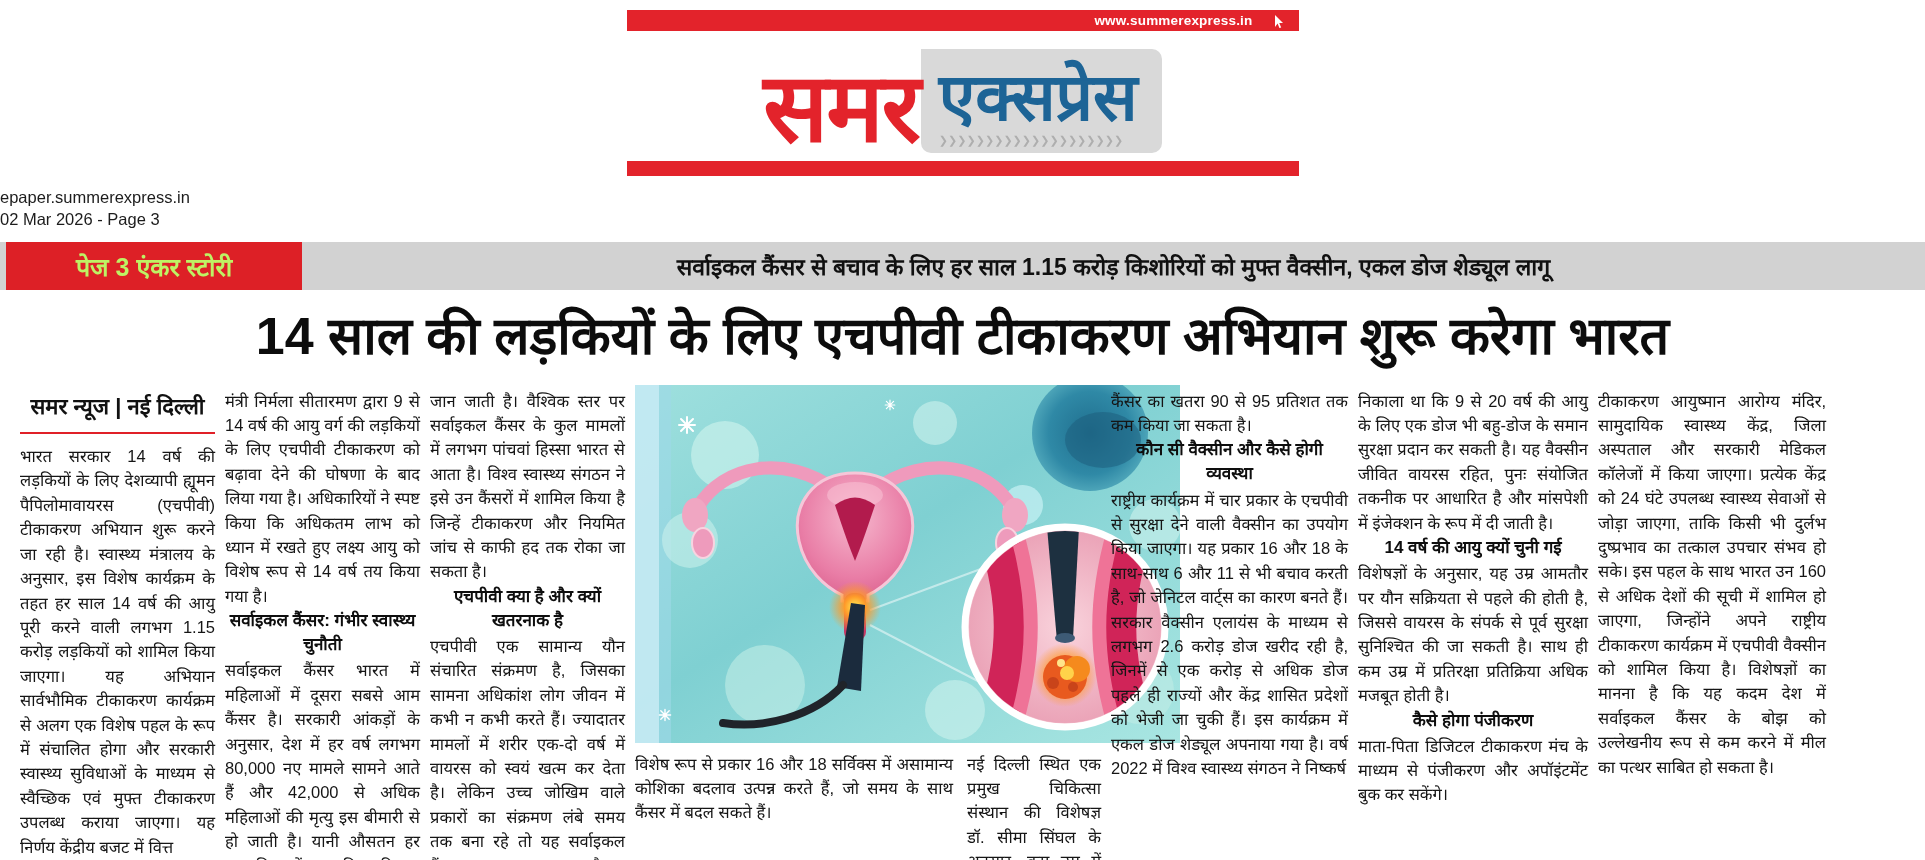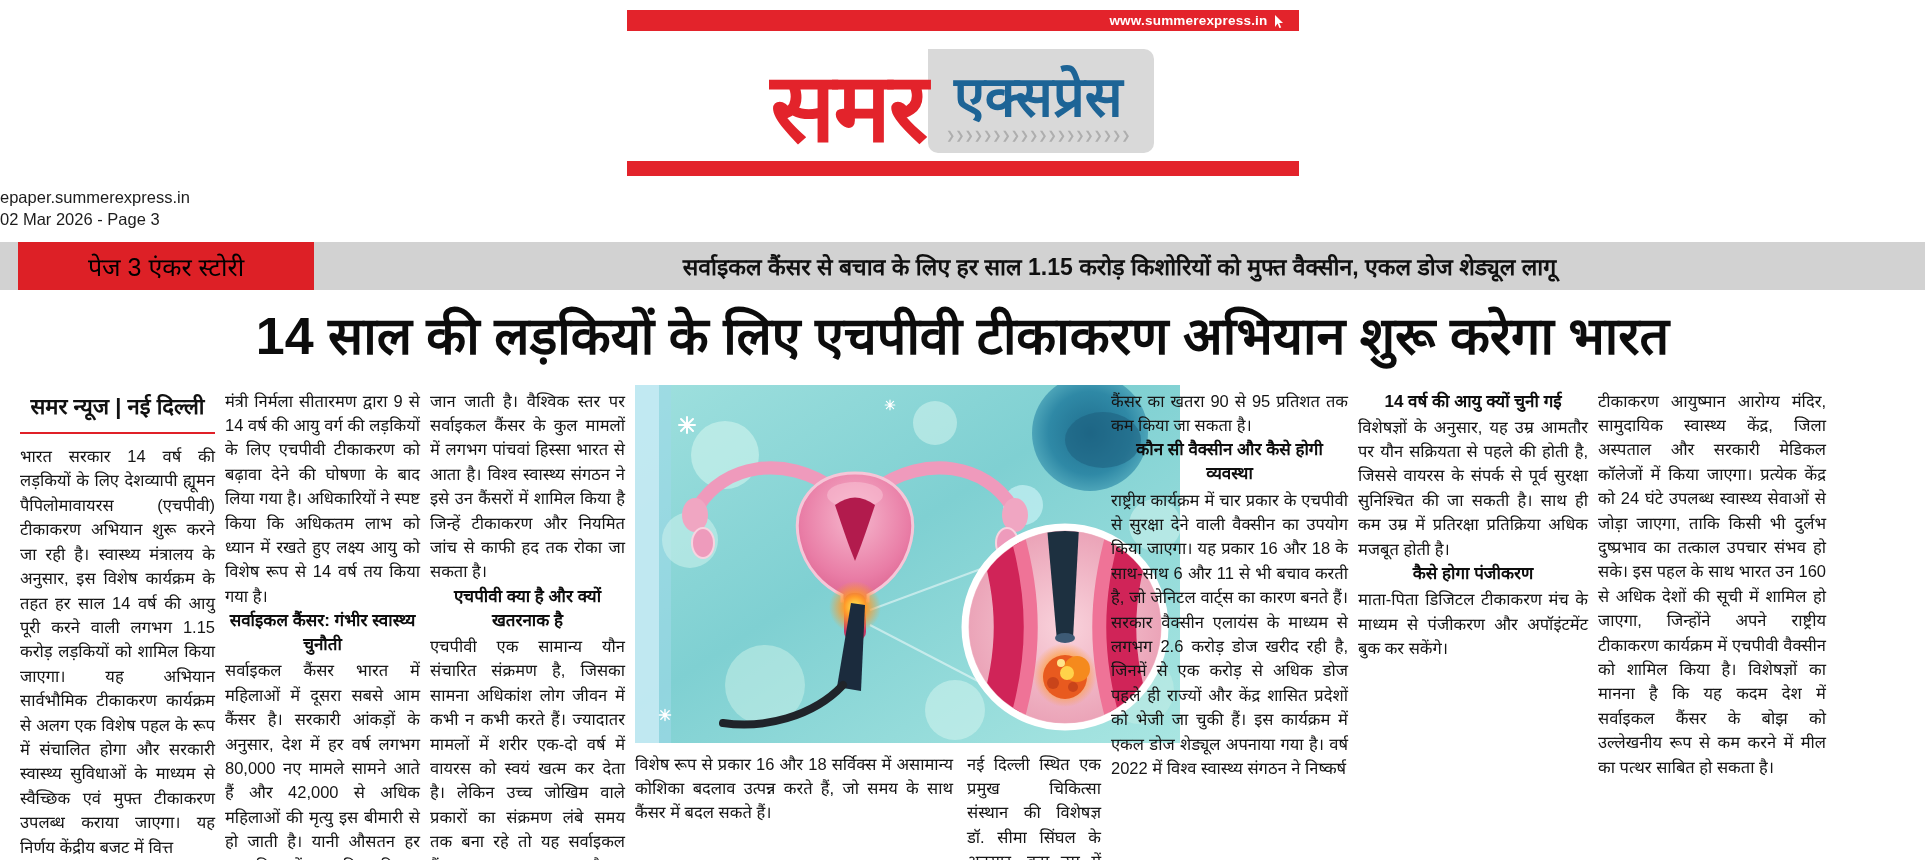--- a/index.html
+++ b/index.html
@@ -2,35 +2,35 @@
 <html><head>
 <meta charset="utf-8">
 <style>
   * { margin:0; padding:0; box-sizing:border-box; }
   html,body { background:#ffffff; }
   body { font-family:"Liberation Sans","DejaVu Sans",sans-serif; }
   .page { width:1925px; height:860px; background:#fff; overflow:hidden; position:relative; }
 
   
   .masthead { width:672px; margin:10px auto 0; }
-  .topbar { background:#e3232b; height:21px; display:flex; justify-content:flex-end; align-items:center; gap:6px; padding-right:14px; }
+  .topbar { background:#e3232b; height:21px; display:flex; justify-content:flex-end; align-items:center; gap:21px; padding-right:14px; }
   .topbar-url { color:#fff; font-weight:bold; font-size:13.5px; letter-spacing:.2px; }
   .cursor-arrow { width:11px; height:13px; display:inline-block; }
   .logo-row { display:flex; align-items:flex-end; justify-content:center; height:122px; }
   .logo-main { color:#e3232b; font-size:96px; font-weight:800; line-height:1.05; letter-spacing:-2px; transform:translateY(6px); }
   .logo-gray { background:#d9d9d9; border-radius:0 10px 10px 10px; padding:14px 24px 6px 18px; margin-left:2px; height:104px; display:flex; flex-direction:column; justify-content:center; }
-  .logo-sub { color:#1d6496; font-size:56px; font-weight:800; line-height:1.05; white-space:nowrap;text-align:center; }
+  .logo-sub { color:#1d6496; font-size:66px; font-weight:800; line-height:1.05; white-space:nowrap; }
   .chevrons { color:#aeaeae; font-size:11px; letter-spacing:0px; margin-top:2px; overflow:hidden; white-space:nowrap; }
   .bottombar { background:#e3232b; height:15px; margin-top:8px; }
 
   .epaper { color:#1c1c1c; font-size:16.5px; line-height:1.35; margin-top:10px; }
 
   
   .banner { margin-top:11px; background:#d2d2d2; height:48px; display:flex; align-items:stretch; }
-  .banner-label { background:#dd2026; color:#000000; font-weight:normal; font-size:25px; width:296px; margin-left:18px; flex:none; display:flex; align-items:center; justify-content:center; white-space:nowrap; }
+  .banner-label { background:#dd2026; color:#bef264; font-weight:bold; font-size:25px; width:296px; margin-left:6px; flex:none; display:flex; align-items:center; justify-content:center; white-space:nowrap; }
   .banner-text { flex:1; display:flex; align-items:center; justify-content:center; font-weight:bold; font-size:23px; color:#101010; white-space:nowrap; }
 
   
   .headline { text-align:center; font-size:52px; font-weight:800; color:#0c0c0c; margin-top:14px; line-height:1.25; white-space:nowrap; }
 
   
   .body-grid { display:flex; gap:10px; padding:0 20px; margin-top:4px; align-items:flex-start; }
   .col { font-size:16.5px; line-height:1.48; text-align:justify; color:#151515; padding-top:16px; }
   .c1,.c2,.c3 { width:195px; flex:none; }
   .mid { width:466px; flex:none; padding-top:12px; }
@@ -205,20 +205,21 @@
       </div>
     </div>
 
     <div class="col c5">
       <p>कैंसर का खतरा 90 से 95 प्रतिशत तक कम किया जा सकता है।</p>
       <div class="subhead">कौन सी वैक्सीन और कैसे होगी व्यवस्था</div>
       <p>राष्ट्रीय कार्यक्रम में चार प्रकार के एचपीवी से सुरक्षा देने वाली वैक्सीन का उपयोग किया जाएगा। यह प्रकार 16 और 18 के साथ-साथ 6 और 11 से भी बचाव करती है, जो जेनिटल वार्ट्स का कारण बनते हैं। सरकार वैक्सीन एलायंस के माध्यम से लगभग 2.6 करोड़ डोज खरीद रही है, जिनमें से एक करोड़ से अधिक डोज पहले ही राज्यों और केंद्र शासित प्रदेशों को भेजी जा चुकी हैं। इस कार्यक्रम में एकल डोज शेड्यूल अपनाया गया है। वर्ष 2022 में विश्व स्वास्थ्य संगठन ने निष्कर्ष</p>
     </div>
 
     <div class="col c6">
+      <p>निकाला था कि 9 से 20 वर्ष की आयु के लिए एक डोज भी बहु-डोज के समान सुरक्षा प्रदान कर सकती है। यह वैक्सीन जीवित वायरस रहित, पुनः संयोजित तकनीक पर आधारित है और मांसपेशी में इंजेक्शन के रूप में दी जाती है।</p>
       <div class="subhead">14 वर्ष की आयु क्यों चुनी गई</div>
       <p>विशेषज्ञों के अनुसार, यह उम्र आमतौर पर यौन सक्रियता से पहले की होती है, जिससे वायरस के संपर्क से पूर्व सुरक्षा सुनिश्चित की जा सकती है। साथ ही कम उम्र में प्रतिरक्षा प्रतिक्रिया अधिक मजबूत होती है।</p>
       <div class="subhead">कैसे होगा पंजीकरण</div>
       <p>माता-पिता डिजिटल टीकाकरण मंच के माध्यम से पंजीकरण और अपॉइंटमेंट बुक कर सकेंगे।</p>
     </div>
 
     <div class="col c7">
       <p>टीकाकरण आयुष्मान आरोग्य मंदिर, सामुदायिक स्वास्थ्य केंद्र, जिला अस्पताल और सरकारी मेडिकल कॉलेजों में किया जाएगा। प्रत्येक केंद्र को 24 घंटे उपलब्ध स्वास्थ्य सेवाओं से जोड़ा जाएगा, ताकि किसी भी दुर्लभ दुष्प्रभाव का तत्काल उपचार संभव हो सके। इस पहल के साथ भारत उन 160 से अधिक देशों की सूची में शामिल हो जाएगा, जिन्होंने अपने राष्ट्रीय टीकाकरण कार्यक्रम में एचपीवी वैक्सीन को शामिल किया है। विशेषज्ञों का मानना है कि यह कदम देश में सर्वाइकल कैंसर के बोझ को उल्लेखनीय रूप से कम करने में मील का पत्थर साबित हो सकता है।</p>
     </div>
 

